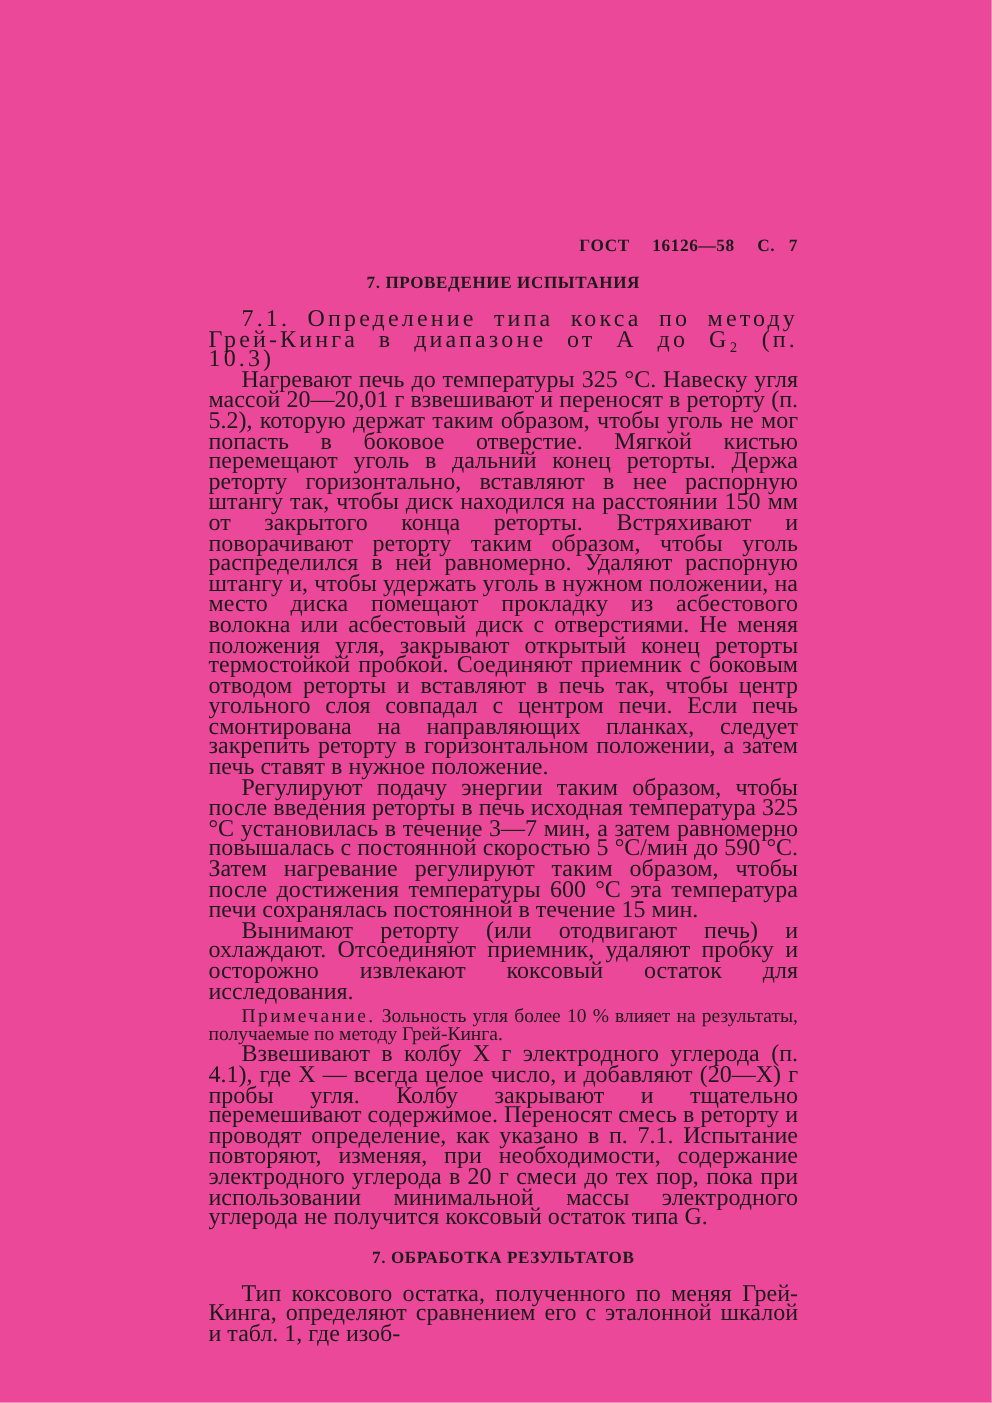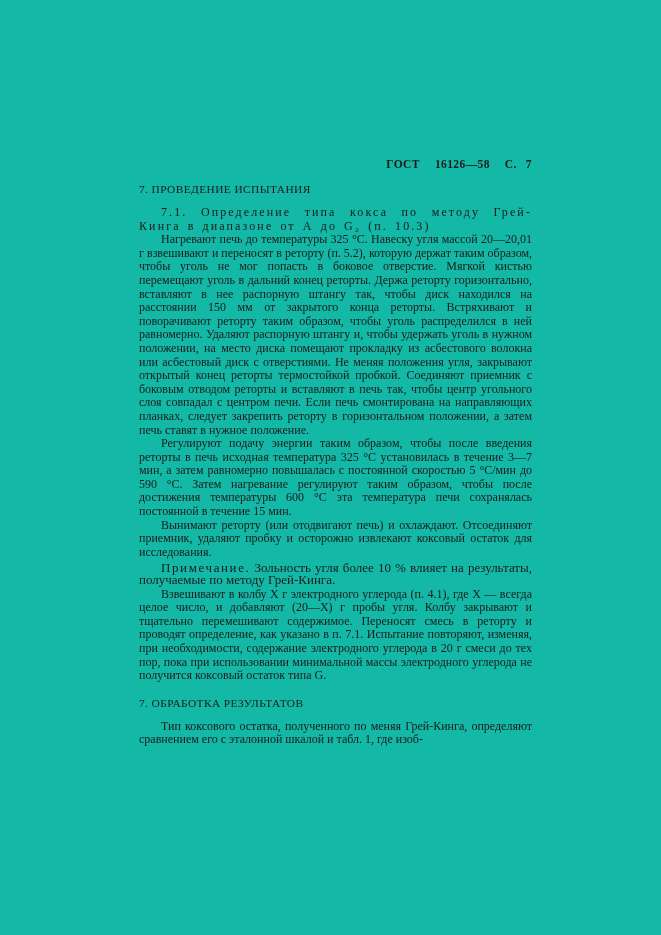--- a/index.html
+++ b/index.html
@@ -11,21 +11,21 @@
     height: 935px;
     background: #fdfdfb;
     font-family: "Liberation Serif", "DejaVu Serif", serif;
     color: #1b1b1b;
     overflow: hidden;
   }
   .page {
     position: relative;
     width: 661px;
     height: 935px;
-    background: #14b8a6;
+    background: #ec4899;
   }
   .content {
     position: absolute;
     left: 139px;
     top: 158px;
     width: 393px;
   }
   .header {
     display: flex;
     justify-content: flex-end;
@@ -34,32 +34,32 @@
     font-weight: 700;
     font-size: 11.5px;
     letter-spacing: 0.4px;
     margin-bottom: 13px;
   }
   .hdr-page {
     display: inline-flex;
     gap: 9px;
   }
   .h-center {
-    text-align: left;
-    font-weight: 400;
+    text-align: center;
+    font-weight: 700;
     font-size: 11.4px;
     letter-spacing: 0.4px;
     margin: 0 0 11px 0;
   }
   .h-center.h8 {
     margin: 14px 0 11px 0;
   }
   p {
     margin: 0;
-    font-size: 12px;
+    font-size: 16px;
     line-height: 13.6px;
     text-align: justify;
     text-indent: 22px;
   }
   p.spaced {
     letter-spacing: 2.1px;
     word-spacing: 2px;
   }
   p.note {
     font-size: 13px;

